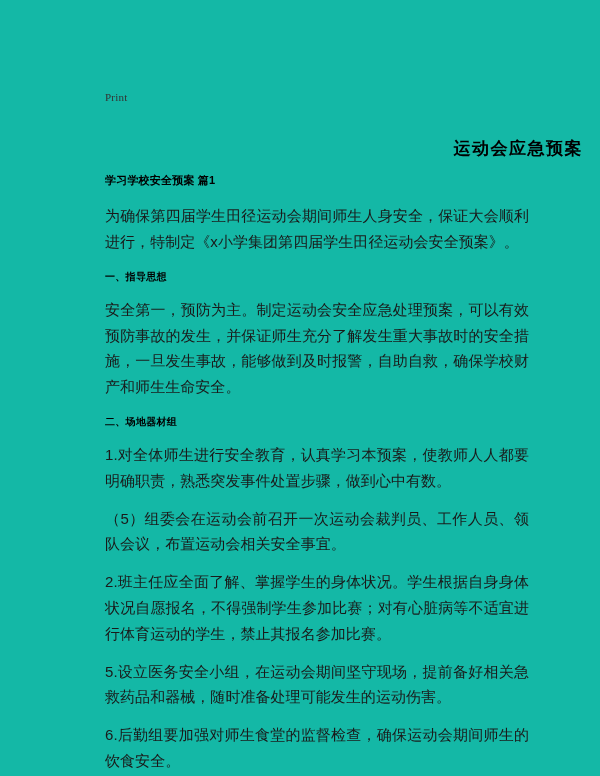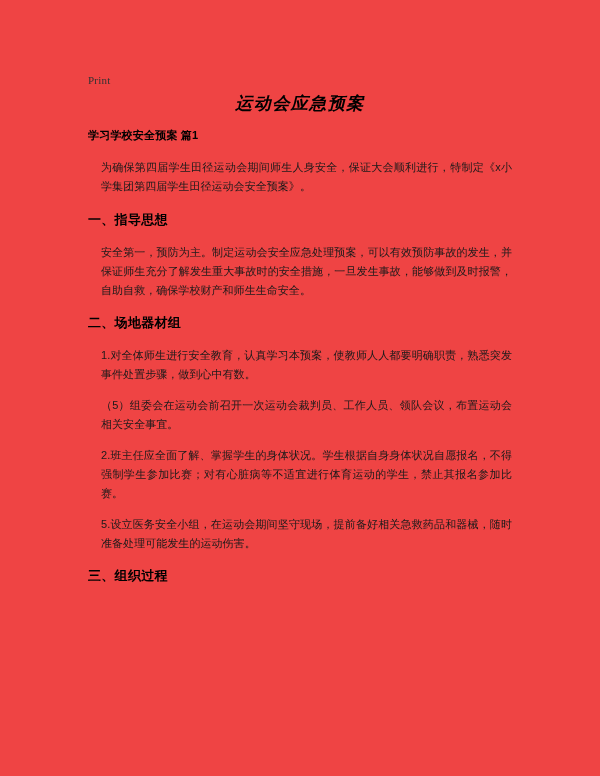--- a/index.html
+++ b/index.html
@@ -10,49 +10,48 @@
   body {
     width: 600px;
     height: 776px;
     font-family: "Liberation Sans", "DejaVu Sans", sans-serif;
     color: #1a1a1a;
     overflow: hidden;
   }
   .page {
     width: 600px;
     height: 776px;
-    background: #ef4444;
+    background: #14b8a6;
     position: relative;
     box-sizing: border-box;
-    padding: 0;
+    padding: 17px;
   }
   .print-bar {
     padding: 70px 0 0 88px;
     height: 18px;
     box-sizing: content-box;
   }
   .print-link {
     font-family: "Liberation Serif", "DejaVu Serif", serif;
     font-size: 11px;
     color: #333333;
     letter-spacing: 0.2px;
     cursor: pointer;
     display: inline-block;
     line-height: 1;
   }
   .doc-title {
-    text-align: center;
+    text-align: right;
     font-size: 17px;
     font-weight: bold;
     color: #000000;
-    margin: 4px 0 0 0;
+    margin: 32px 0 0 0;
     letter-spacing: 1.5px;
     line-height: 1.3;
     font-family: "DejaVu Sans", "Liberation Sans", sans-serif;
-    font-style: italic;
   }
   .content {
     padding: 0 88px 0 88px;
     box-sizing: border-box;
     width: 600px;
   }
   .subtitle {
     font-size: 11px;
     color: #1a1a1a;
     margin: 19px 0 0 0;
@@ -61,31 +60,31 @@
   }
   .article-heading {
     font-size: 11px;
     font-weight: bold;
     color: #000000;
     margin: 13px 0 0 0;
     line-height: 1.55;
     letter-spacing: 0.2px;
   }
   .section-heading {
-    font-size: 13px;
+    font-size: 10px;
     font-weight: bold;
     color: #000000;
     margin: 14px 0 0 0;
     line-height: 1.6;
     letter-spacing: 0.3px;
   }
   p.para {
-    font-size: 11px;
+    font-size: 15px;
     color: #1a1a1a;
-    margin: 12px 0 0 13px;
+    margin: 12px 0 0 0;
     line-height: 1.72;
     text-align: justify;
     letter-spacing: 0.05px;
     word-break: break-all;
   }
   p.para.first {
     margin-top: 14px;
   }
 </style>
 </head>
@@ -107,17 +106,18 @@
     <p class="para first">为确保第四届学生田径运动会期间师生人身安全，保证大会顺利进行，特制定《x小学集团第四届学生田径运动会安全预案》。</p>
 
     <div class="section-heading">一、指导思想</div>
     <p class="para">安全第一，预防为主。制定运动会安全应急处理预案，可以有效预防事故的发生，并保证师生充分了解发生重大事故时的安全措施，一旦发生事故，能够做到及时报警，自助自救，确保学校财产和师生生命安全。</p>
 
     <div class="section-heading">二、场地器材组</div>
     <p class="para">1.对全体师生进行安全教育，认真学习本预案，使教师人人都要明确职责，熟悉突发事件处置步骤，做到心中有数。</p>
     <p class="para">（5）组委会在运动会前召开一次运动会裁判员、工作人员、领队会议，布置运动会相关安全事宜。</p>
     <p class="para">2.班主任应全面了解、掌握学生的身体状况。学生根据自身身体状况自愿报名，不得强制学生参加比赛；对有心脏病等不适宜进行体育运动的学生，禁止其报名参加比赛。</p>
     <p class="para">5.设立医务安全小组，在运动会期间坚守现场，提前备好相关急救药品和器械，随时准备处理可能发生的运动伤害。</p>
+    <p class="para">6.后勤组要加强对师生食堂的监督检查，确保运动会期间师生的饮食安全。</p>
 
     <div class="section-heading">三、组织过程</div>
 
   </div>
 </div>
 
 </body></html>

